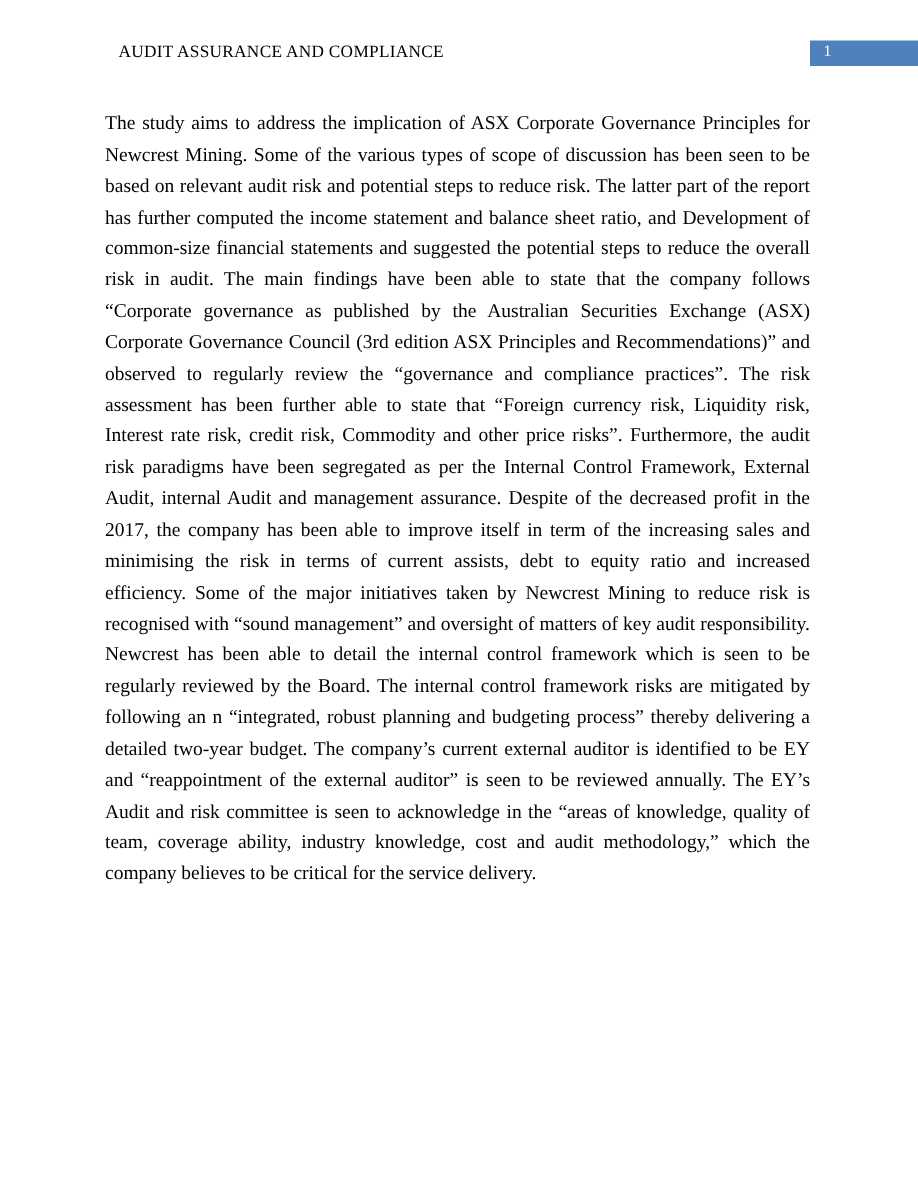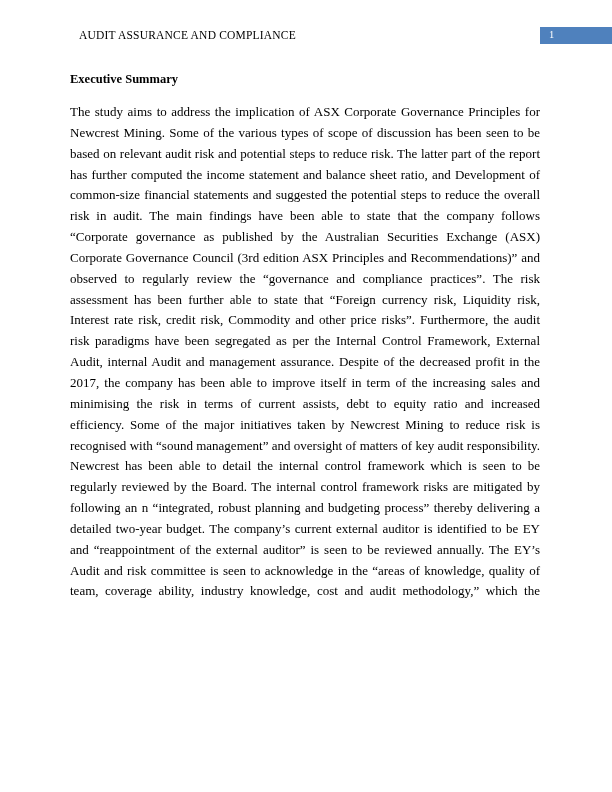--- a/index.html
+++ b/index.html
@@ -73,17 +73,16 @@
 <div class="page">
 
   <div class="header">
     <span class="header-title">AUDIT ASSURANCE AND COMPLIANCE</span>
     <span class="page-number-box">
       <span class="num">1</span>
     </span>
   </div>
 
   <div class="content">
-    <h2 class="section-heading">Executive Summary</h2>
     <p class="body-paragraph">The study aims to address the implication of ASX Corporate Governance Principles for Newcrest Mining. Some of the various types of scope of discussion has been seen to be based on relevant audit risk and potential steps to reduce risk. The latter part of the report has further computed the income statement and balance sheet ratio, and Development of common-size financial statements and suggested the potential steps to reduce the overall risk in audit. The main findings have been able to state that the company follows “Corporate governance as published by the Australian Securities Exchange (ASX) Corporate Governance Council (3rd edition ASX Principles and Recommendations)” and observed to regularly review the “governance and compliance practices”. The risk assessment has been further able to state that “Foreign currency risk, Liquidity risk, Interest rate risk, credit risk, Commodity and other price risks”. Furthermore, the audit risk paradigms have been segregated as per the Internal Control Framework, External Audit, internal Audit and management assurance. Despite of the decreased profit in the 2017, the company has been able to improve itself in term of the increasing sales and minimising the risk in terms of current assists, debt to equity ratio and increased efficiency. Some of the major initiatives taken by Newcrest Mining to reduce risk is recognised with “sound management” and oversight of matters of key audit responsibility. Newcrest has been able to detail the internal control framework which is seen to be regularly reviewed by the Board. The internal control framework risks are mitigated by following an n “integrated, robust planning and budgeting process” thereby delivering a detailed two-year budget. The company’s current external auditor is identified to be EY and “reappointment of the external auditor” is seen to be reviewed annually. The EY’s Audit and risk committee is seen to acknowledge in the “areas of knowledge, quality of team, coverage ability, industry knowledge, cost and audit methodology,” which the company believes to be critical for the service delivery.</p>
   </div>
 
 </div>
 
 </body></html>

